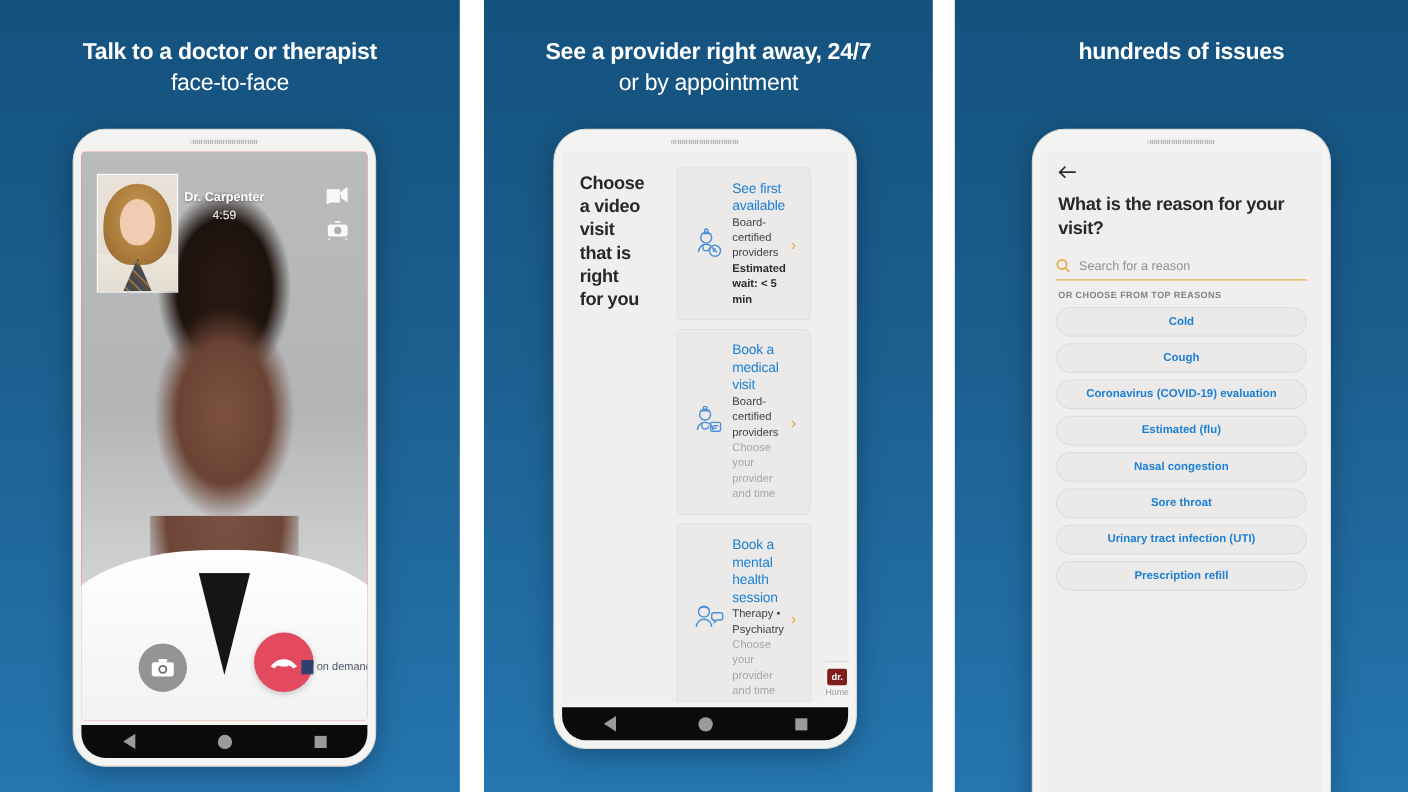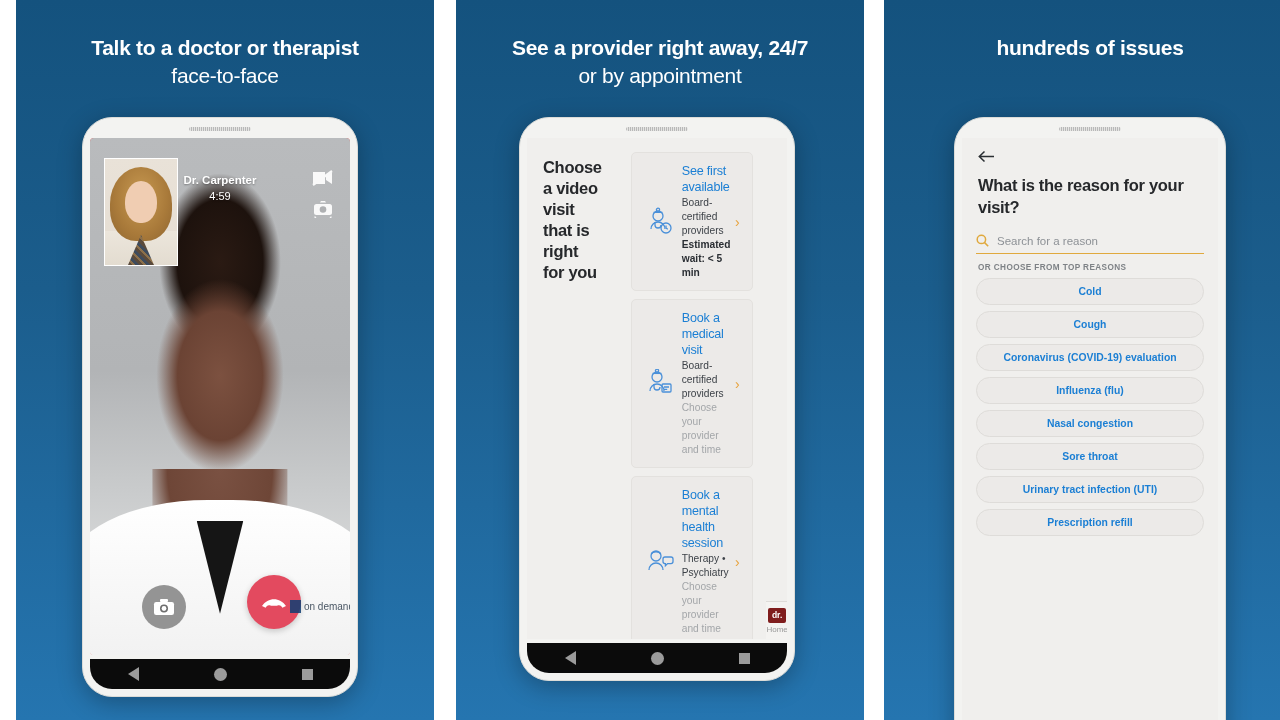--- a/index.html
+++ b/index.html
@@ -2,21 +2,21 @@
 <html><head>
 <meta charset="utf-8">
 <style>
   * { box-sizing: border-box; margin: 0; padding: 0; }
   html, body {
     width: 1280px; height: 720px;
     background: #ffffff;
     font-family: "Liberation Sans", sans-serif;
     overflow: hidden;
   }
-  #app { position: relative; width: 1280px; height: 720px; display: flex; background: #fff; padding-left: 16px; }
+  #app { position: relative; width: 1280px; height: 720px; display: flex; background: #fff; }
 
   .panel {
     position: relative;
     height: 720px;
     background: linear-gradient(180deg, #14527e 0%, #1b5d8c 40%, #2575b0 100%);
     overflow: hidden;
     flex: 0 0 auto;
   }
   .panel-1 { width: 418px; }
   .gap { flex: 0 0 22px; background: #fff; height: 720px; }
@@ -384,21 +384,21 @@
             </svg>
           <span class="search-ph">Search for a reason</span>
         </div>
 
         <div class="or-label">OR CHOOSE FROM TOP REASONS</div>
 
         <div class="chips">
           <div class="chip">Cold</div>
           <div class="chip">Cough</div>
           <div class="chip">Coronavirus (COVID-19) evaluation</div>
-          <div class="chip">Influenza (flu)</div>
+          <div class="chip">Estimated (flu)</div>
           <div class="chip">Nasal congestion</div>
           <div class="chip">Sore throat</div>
           <div class="chip">Urinary tract infection (UTI)</div>
           <div class="chip">Prescription refill</div>
         </div>
       </div>
       <div class="navbar">
         <div class="nav-back"></div>
         <div class="nav-home"></div>
         <div class="nav-recent"></div>

